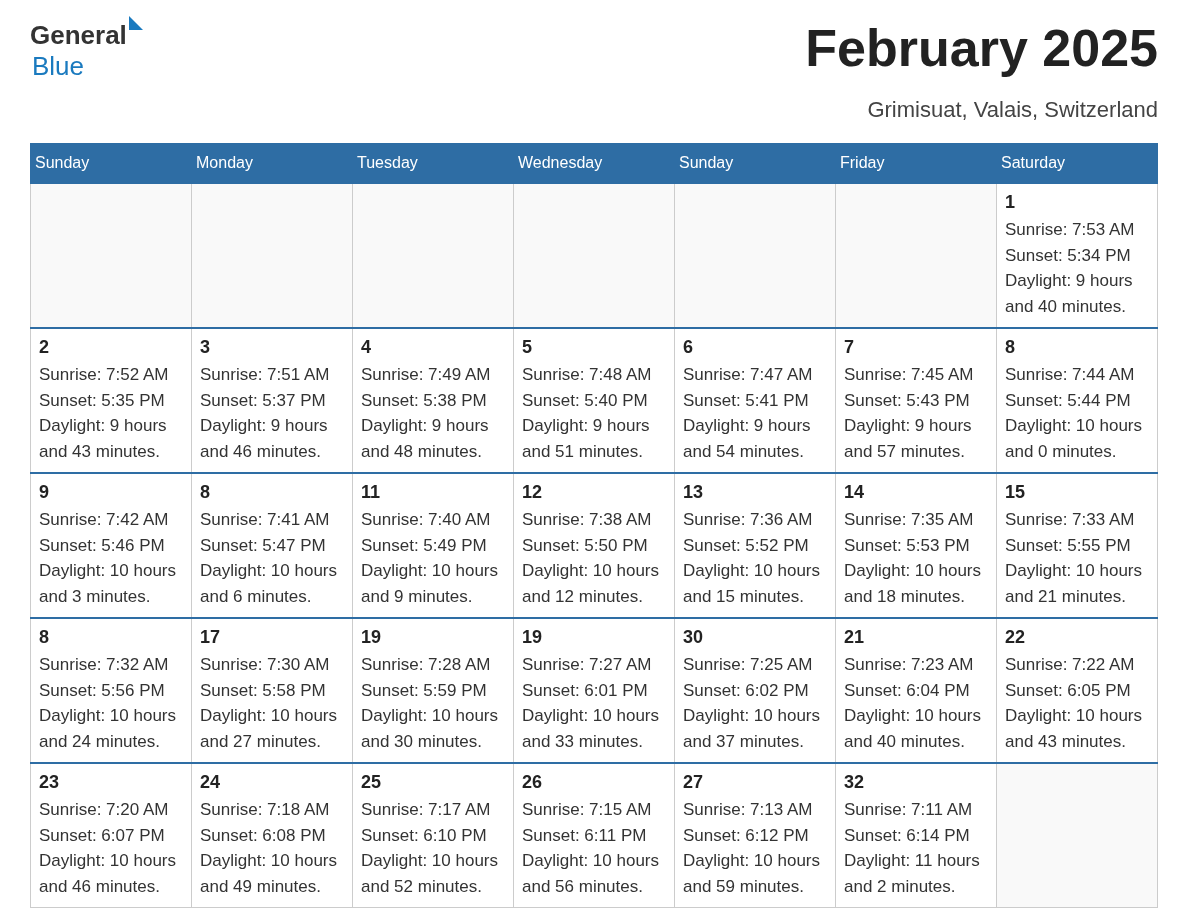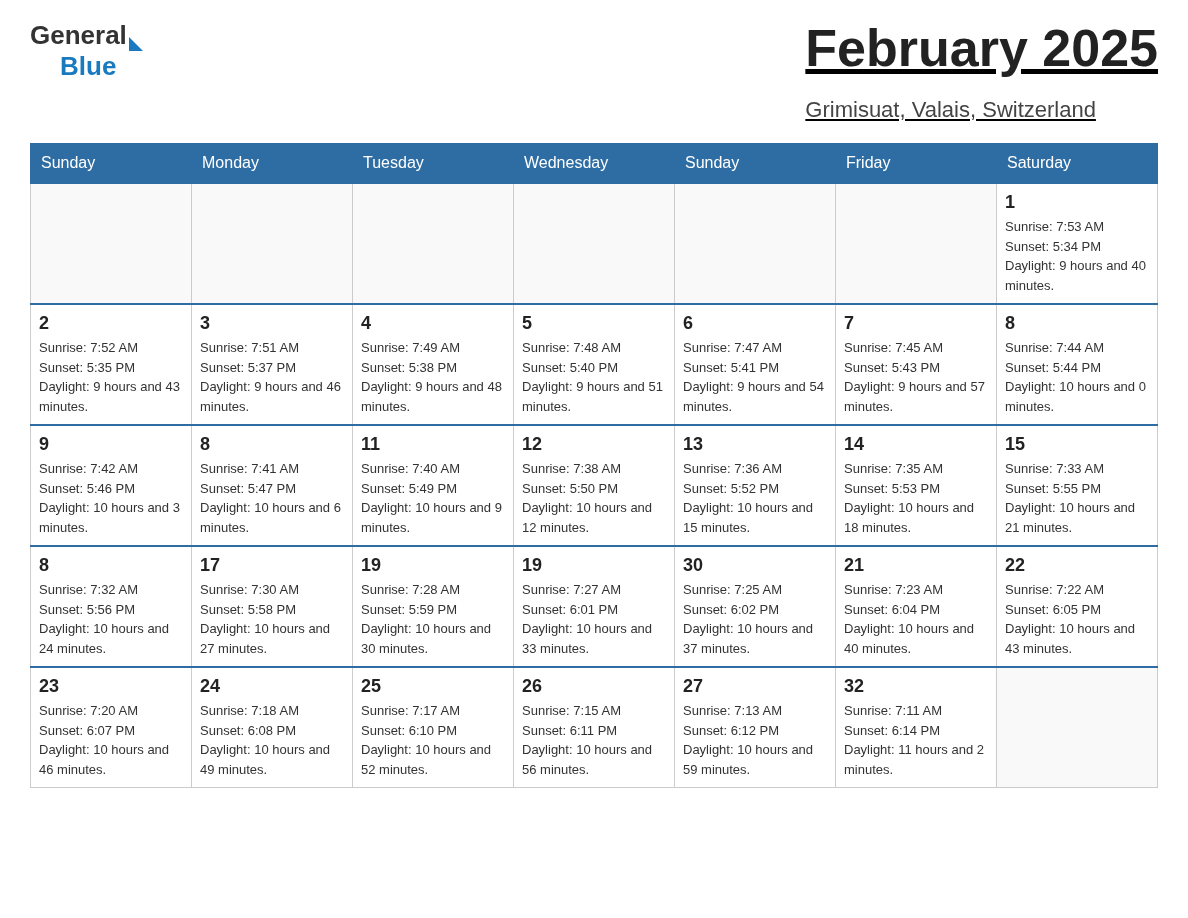--- a/index.html
+++ b/index.html
@@ -16,57 +16,55 @@
       align-items: flex-start;
       margin-bottom: 20px;
     }
     .logo-text-general {
       font-size: 26px;
       font-weight: bold;
       color: #333;
     }
     .logo-text-blue {
       font-size: 26px;
-      font-weight: bold;
+      font-weight: normal;
       color: #1a7abf;
-      margin-left: 28px;
     }
     .logo-triangle {
       width: 0;
       height: 0;
       border-left: 14px solid #1a7abf;
       border-top: 14px solid transparent;
       border-bottom: 0px solid transparent;
       margin-left: 2px;
       margin-top: -4px;
     }
     .title-block {
-      text-align: left;
-      text-decoration: underline;
+      text-align: right;
     }
     .title-block h1 {
       font-size: 52px;
       font-weight: bold;
       color: #222;
       line-height: 1.1;
     }
     .title-block h2 {
       font-size: 22px;
       font-weight: normal;
       color: #444;
       margin-top: 20px;
     }
     .calendar {
       width: 100%;
       border-collapse: collapse;
     }
     .calendar th {
       background-color: #2e6da4;
       color: #fff;
-      padding: 10px 10px;
+      padding: 10px 4px;
       font-size: 16px;
       font-weight: normal;
       text-align: left;
       border: 1px solid #2e6da4;
     }
     .calendar td {
       vertical-align: top;
       padding: 8px;
       border: 1px solid #ccc;
       border-top: 2px solid #2e6da4;
@@ -81,32 +79,32 @@
       border-top: 2px solid #2e6da4;
     }
     .day-number {
       font-size: 18px;
       font-weight: bold;
       color: #222;
       display: block;
       margin-bottom: 4px;
     }
     .day-info {
-      font-size: 13px;
+      font-size: 17px;
       color: #333;
       line-height: 1.5;
     }
     .logo-wrapper {
       display: flex;
       flex-direction: column;
       align-items: flex-start;
     }
     .logo-top {
       display: flex;
-      align-items: flex-end;
+      align-items: flex-start;
     }
     .logo-bottom {
       margin-left: 2px;
     }
   </style>
 </head>
 <body>
 
 <div class="header">
   <div class="logo-wrapper">

